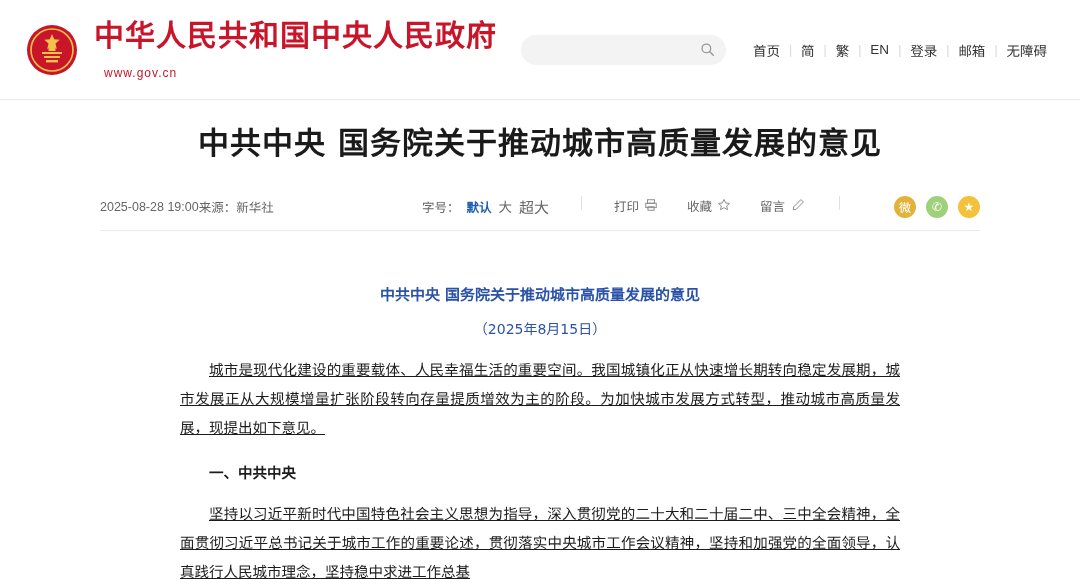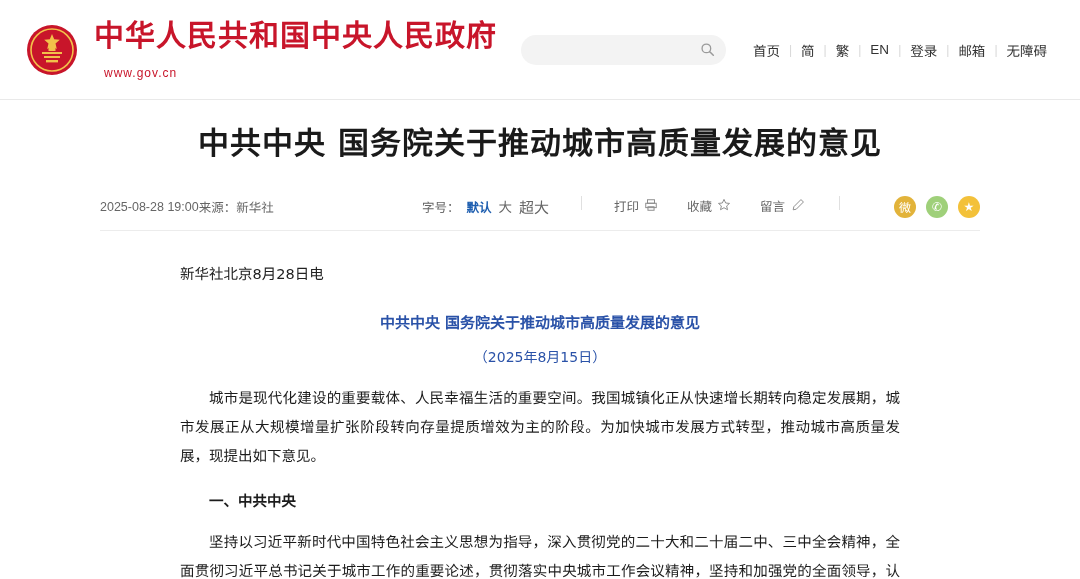--- a/index.html
+++ b/index.html
@@ -156,20 +156,21 @@
     font-family: "DejaVu Sans", "Liberation Sans", sans-serif;
   }
   p.para {
     font-size: 14.5px;
     color: #1c1c1c;
     line-height: 2.0;
     text-indent: 2em;
     margin: 18px 0 0 0;
     text-align: justify;
     font-family: "DejaVu Sans", "Liberation Sans", sans-serif;
+    text-decoration: underline;
   }
   .section-head {
     font-size: 14.5px;
     font-weight: bold;
     color: #1c1c1c;
     text-indent: 2em;
     margin-top: 18px;
     font-family: "DejaVu Sans", "Liberation Sans", sans-serif;
   }
 </style>
@@ -280,21 +281,20 @@
 
         <div class="share-group">
           <span class="share-circle sc-weibo">微</span>
           <span class="share-circle sc-wechat">✆</span>
           <span class="share-circle sc-qzone">★</span>
         </div>
       </div>
     </div>
 
     <div class="body-wrap">
-      <div class="lede">新华社北京8月28日电</div>
       <div class="inner-title">中共中央 国务院关于推动城市高质量发展的意见</div>
       <div class="inner-date">（2025年8月15日）</div>
       <p class="para">城市是现代化建设的重要载体、人民幸福生活的重要空间。我国城镇化正从快速增长期转向稳定发展期，城市发展正从大规模增量扩张阶段转向存量提质增效为主的阶段。为加快城市发展方式转型，推动城市高质量发展，现提出如下意见。</p>
       <div class="section-head">一、中共中央</div>
       <p class="para">坚持以习近平新时代中国特色社会主义思想为指导，深入贯彻党的二十大和二十届二中、三中全会精神，全面贯彻习近平总书记关于城市工作的重要论述，贯彻落实中央城市工作会议精神，坚持和加强党的全面领导，认真践行人民城市理念，坚持稳中求进工作总基</p>
     </div>
   </div>
 
 </div>
 

